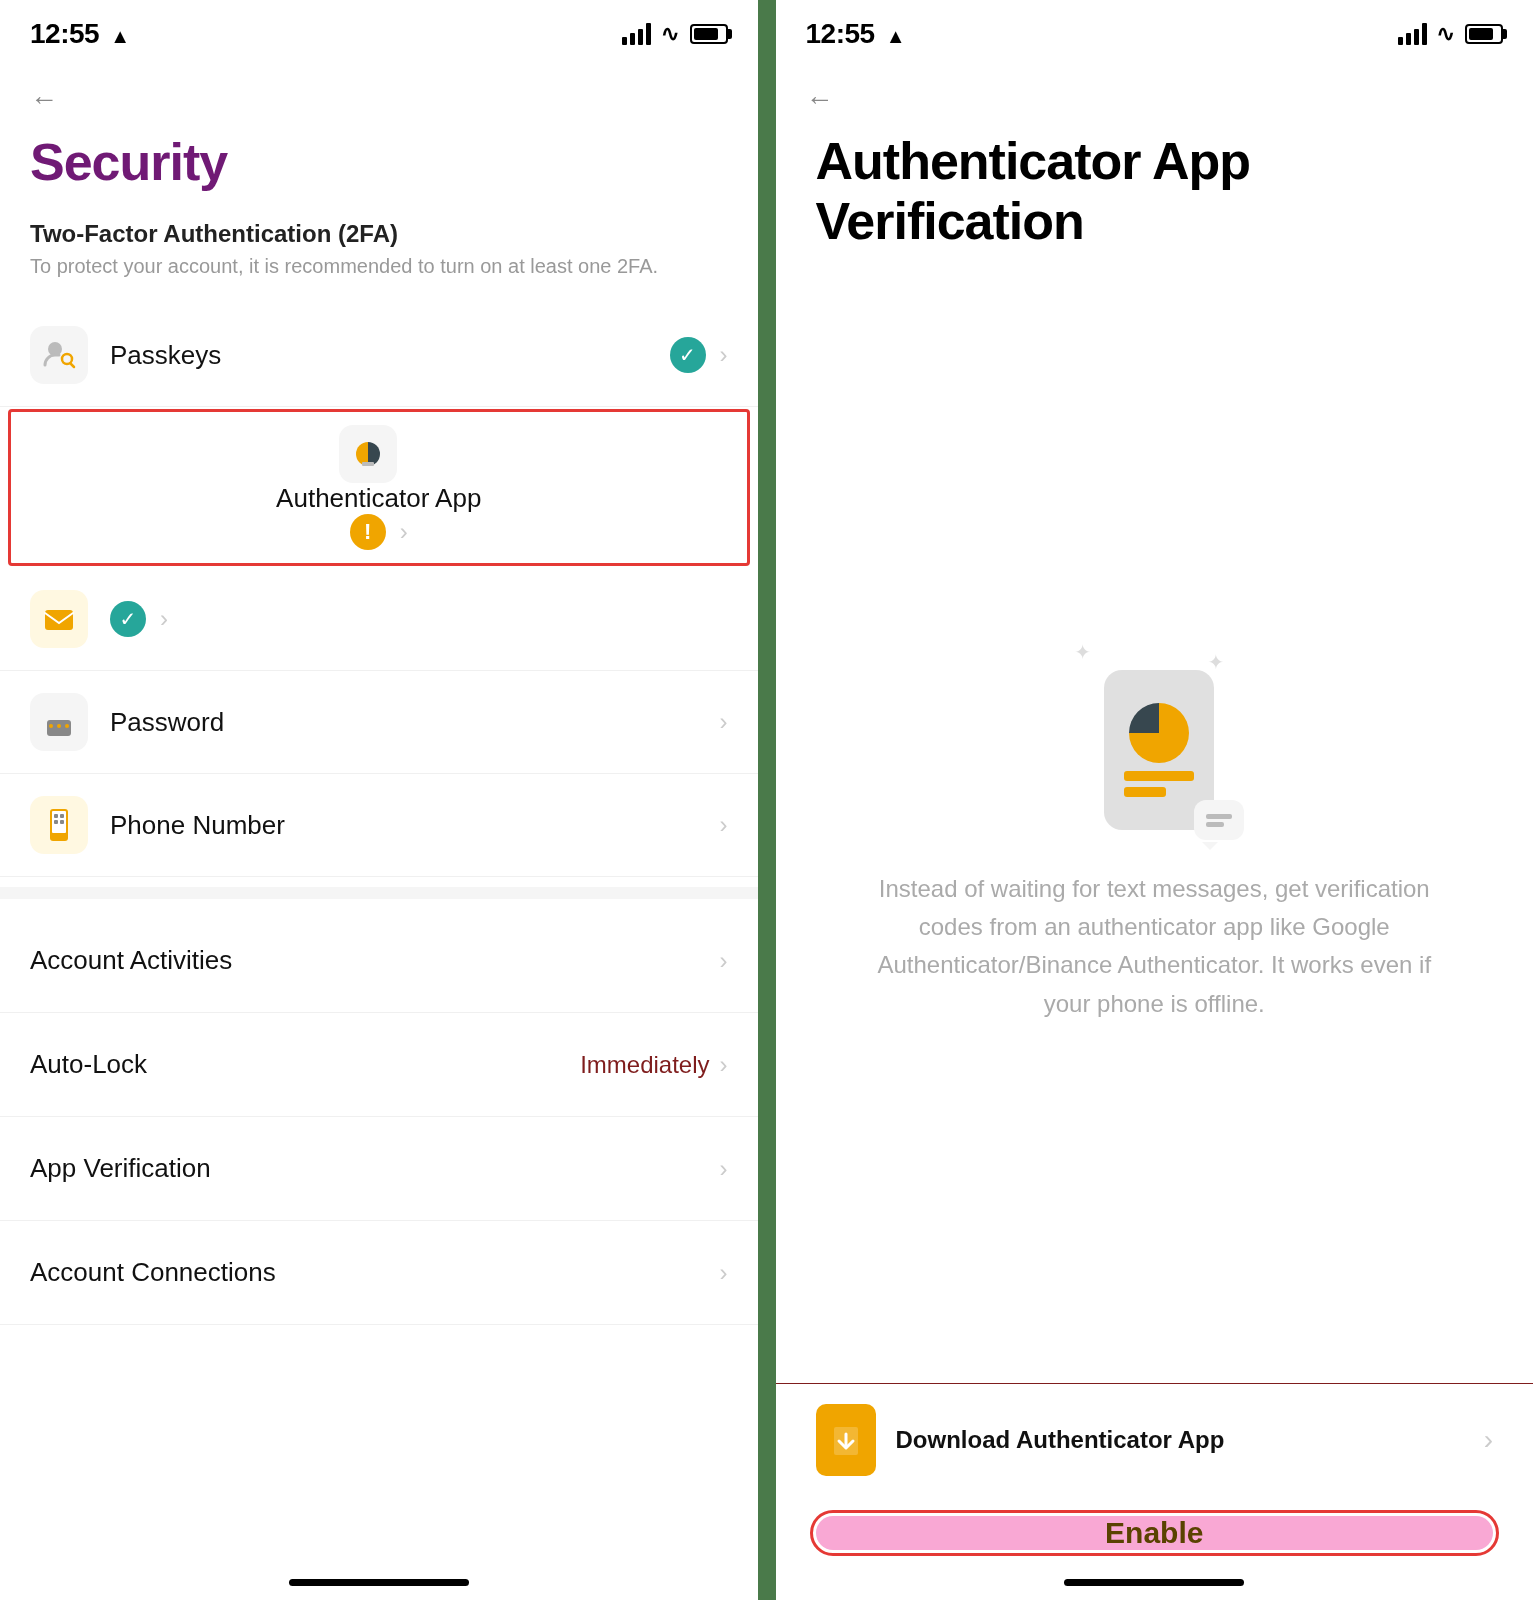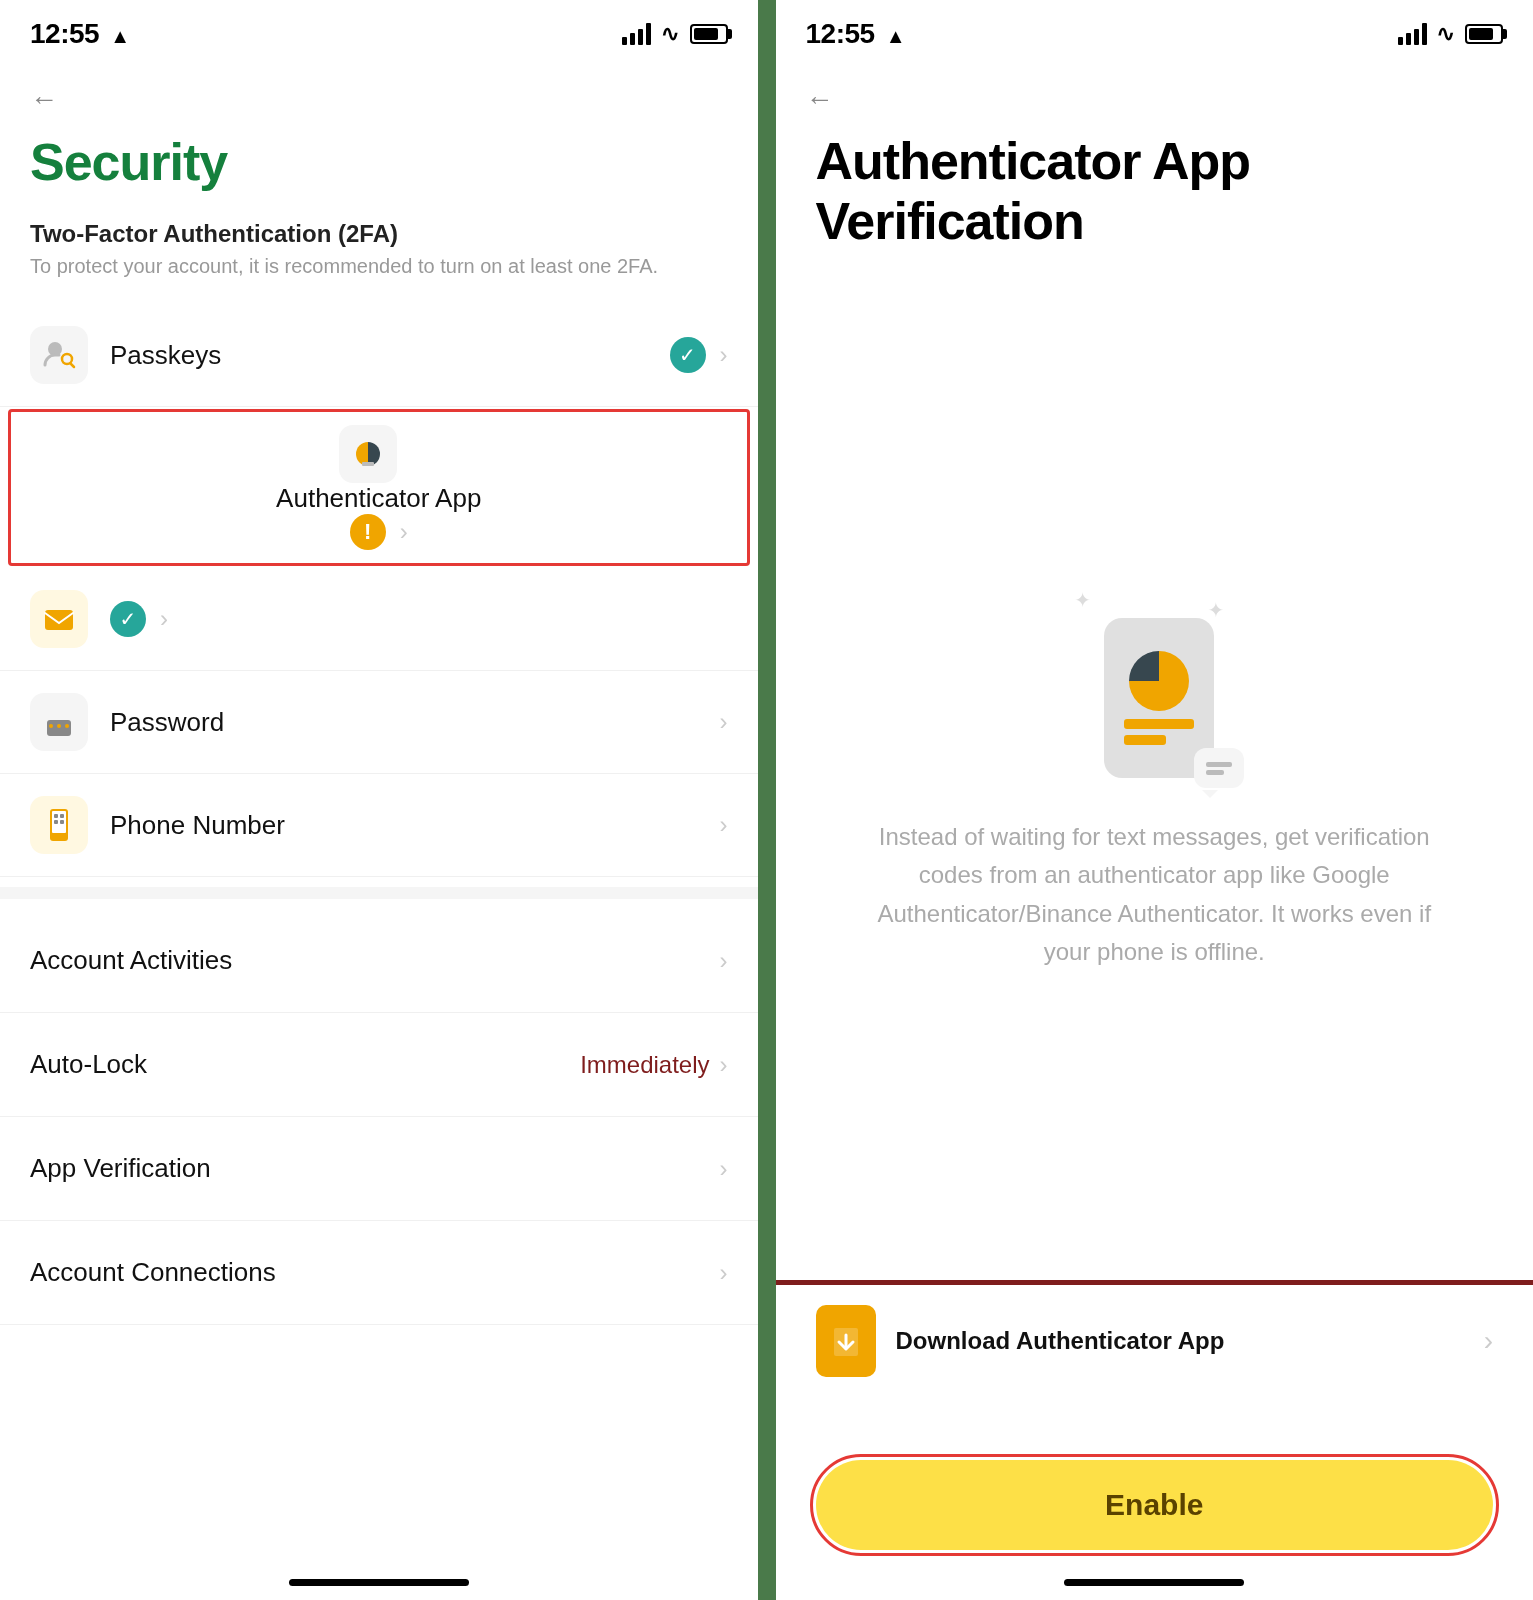--- a/index.html
+++ b/index.html
@@ -105,21 +105,21 @@
     .back-arrow {
       font-size: 28px;
       color: #888;
       font-weight: 300;
     }
 
     
     .page-title {
       font-size: 52px;
       font-weight: 800;
-      color: #15803d;
+      color: #701a75;
       padding: 10px 30px 8px;
       letter-spacing: -1px;
     }
 
     .section-header {
       padding: 20px 30px 4px;
     }
 
     .section-header .title {
       font-size: 24px;
@@ -384,21 +384,21 @@
       line-height: 1.6;
       padding: 0 40px;
     }
 
     
     .download-section {
       padding: 20px 40px;
       display: flex;
       align-items: center;
       gap: 20px;
-      border-top: 5px solid #7f1d1d;
+      border-top: 1px solid #7f1d1d;
     }
 
     .download-icon-wrap {
       width: 60px;
       height: 72px;
       background: #f0a500;
       border-radius: 10px;
       display: flex;
       flex-direction: column;
       align-items: center;
@@ -414,31 +414,29 @@
       color: #111;
     }
 
     
     .enable-btn-wrap {
       padding: 20px 40px 50px;
     }
 
     .enable-btn {
       width: 100%;
-      background: #fde047;
+      background: #f9a8d4;
       border: none;
       border-radius: 50px;
-      padding: 28px;
       font-size: 30px;
       font-weight: 700;
       color: #5a4200;
       cursor: pointer;
       outline: 3px solid #e53935;
       outline-offset: 3px;
-      margin-top: 43px;
     }
 
     
     .passkey-svg {
       width: 36px;
       height: 36px;
     }
 
     .auth-app-svg {
       width: 36px;

